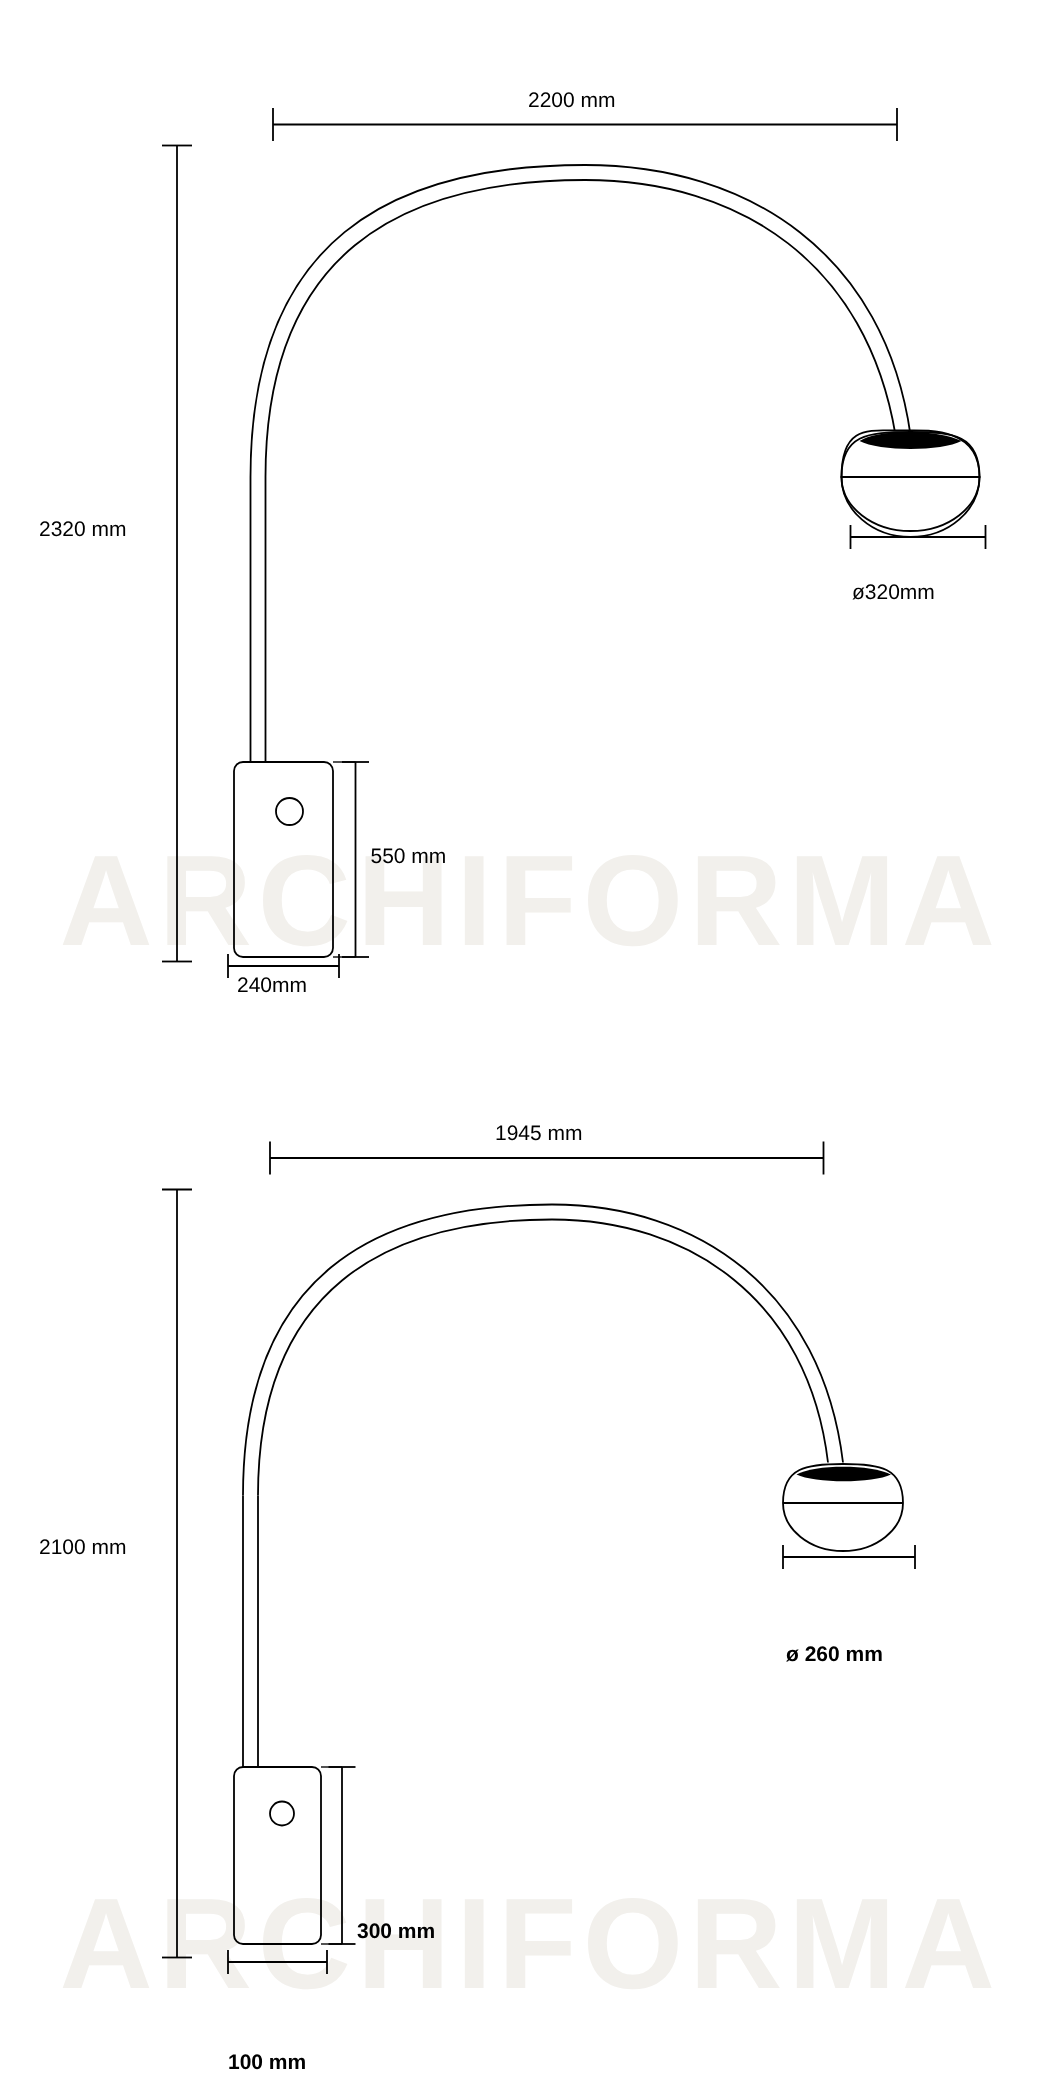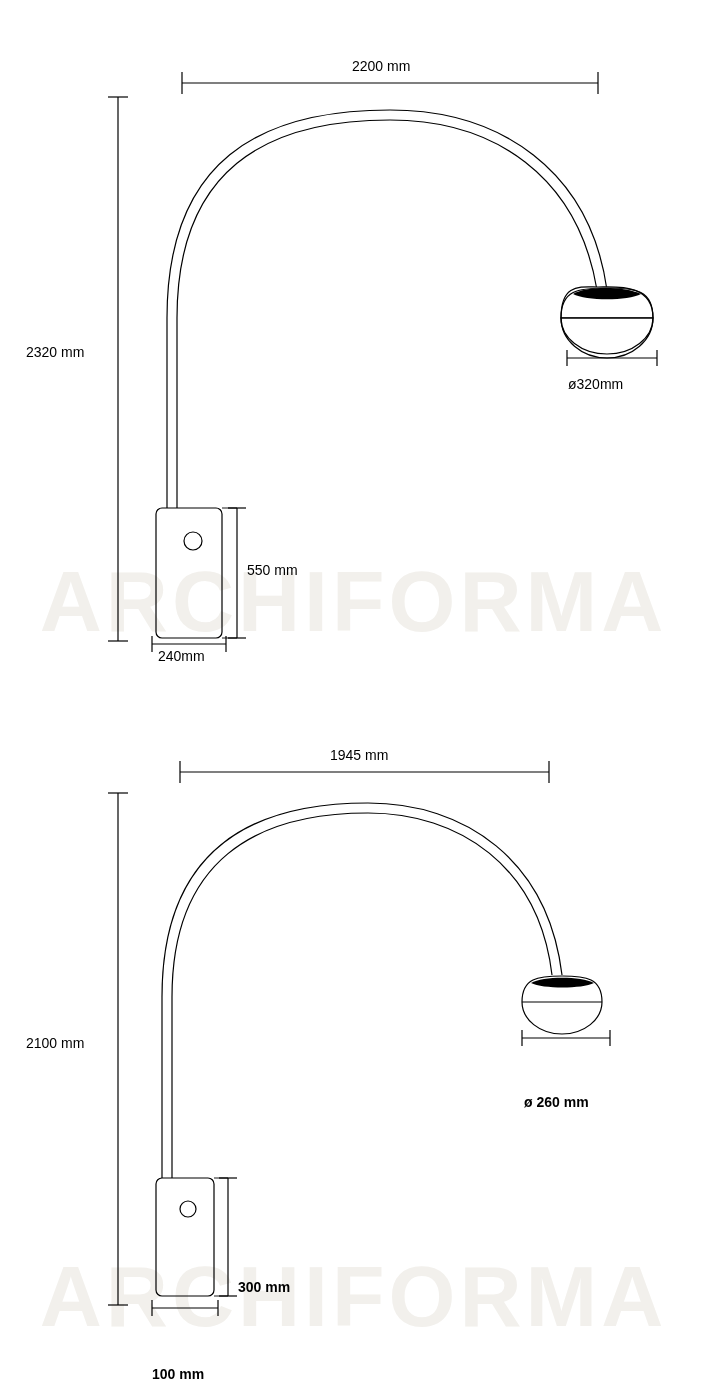--- a/index.html
+++ b/index.html
@@ -102,21 +102,21 @@
         <line x1="222" y1="638" x2="237" y2="638" stroke-width="0.9"></line>
 
         <line x1="152" y1="644" x2="226" y2="644"></line>
         <line x1="152" y1="636" x2="152" y2="652"></line>
         <line x1="226" y1="636" x2="226" y2="652"></line>
       </g>
     </svg>
 
     <div class="label" style="left:352px; top:58px;">2200 mm</div>
     <div class="label" style="left:26px; top:344px;">2320 mm</div>
-    <div class="label" style="left:568px; top:376px;text-align:center;">ø320mm</div>
+    <div class="label" style="left:568px; top:386px;text-align:center;">ø320mm</div>
     <div class="label" style="left:247px; top:562px;">550 mm</div>
     <div class="label" style="left:158px; top:648px;">240mm</div>
   </div>
 
   <div class="diagram" style="top:700px;height:692px;">
     <svg width="707" height="692" viewBox="0 0 707 692" xmlns="http://www.w3.org/2000/svg">
       <g fill="none" stroke="#000" stroke-width="1.2" shape-rendering="geometricPrecision">
 
         <line x1="180" y1="72" x2="549" y2="72"></line>
         <line x1="180" y1="61" x2="180" y2="83"></line>
@@ -151,19 +151,19 @@
         <line x1="214" y1="478" x2="228" y2="478" stroke-width="0.9"></line>
         <line x1="214" y1="596" x2="228" y2="596" stroke-width="0.9"></line>
 
         <line x1="152" y1="608" x2="218" y2="608"></line>
         <line x1="152" y1="600" x2="152" y2="616"></line>
         <line x1="218" y1="600" x2="218" y2="616"></line>
       </g>
     </svg>
 
     <div class="label" style="left:330px; top:47px;">1945 mm</div>
-    <div class="label" style="left:26px; top:335px;">2100 mm</div>
+    <div class="label" style="left:26px; top:323px;">2100 mm</div>
     <div class="label bold" style="left:524px; top:346px;">ø 260 mm</div>
     <div class="label bold" style="left:238px; top:531px;">300 mm</div>
     <div class="label bold" style="left:152px; top:618px;">100 mm</div>
   </div>
 
 </div>
 
 </body></html>

